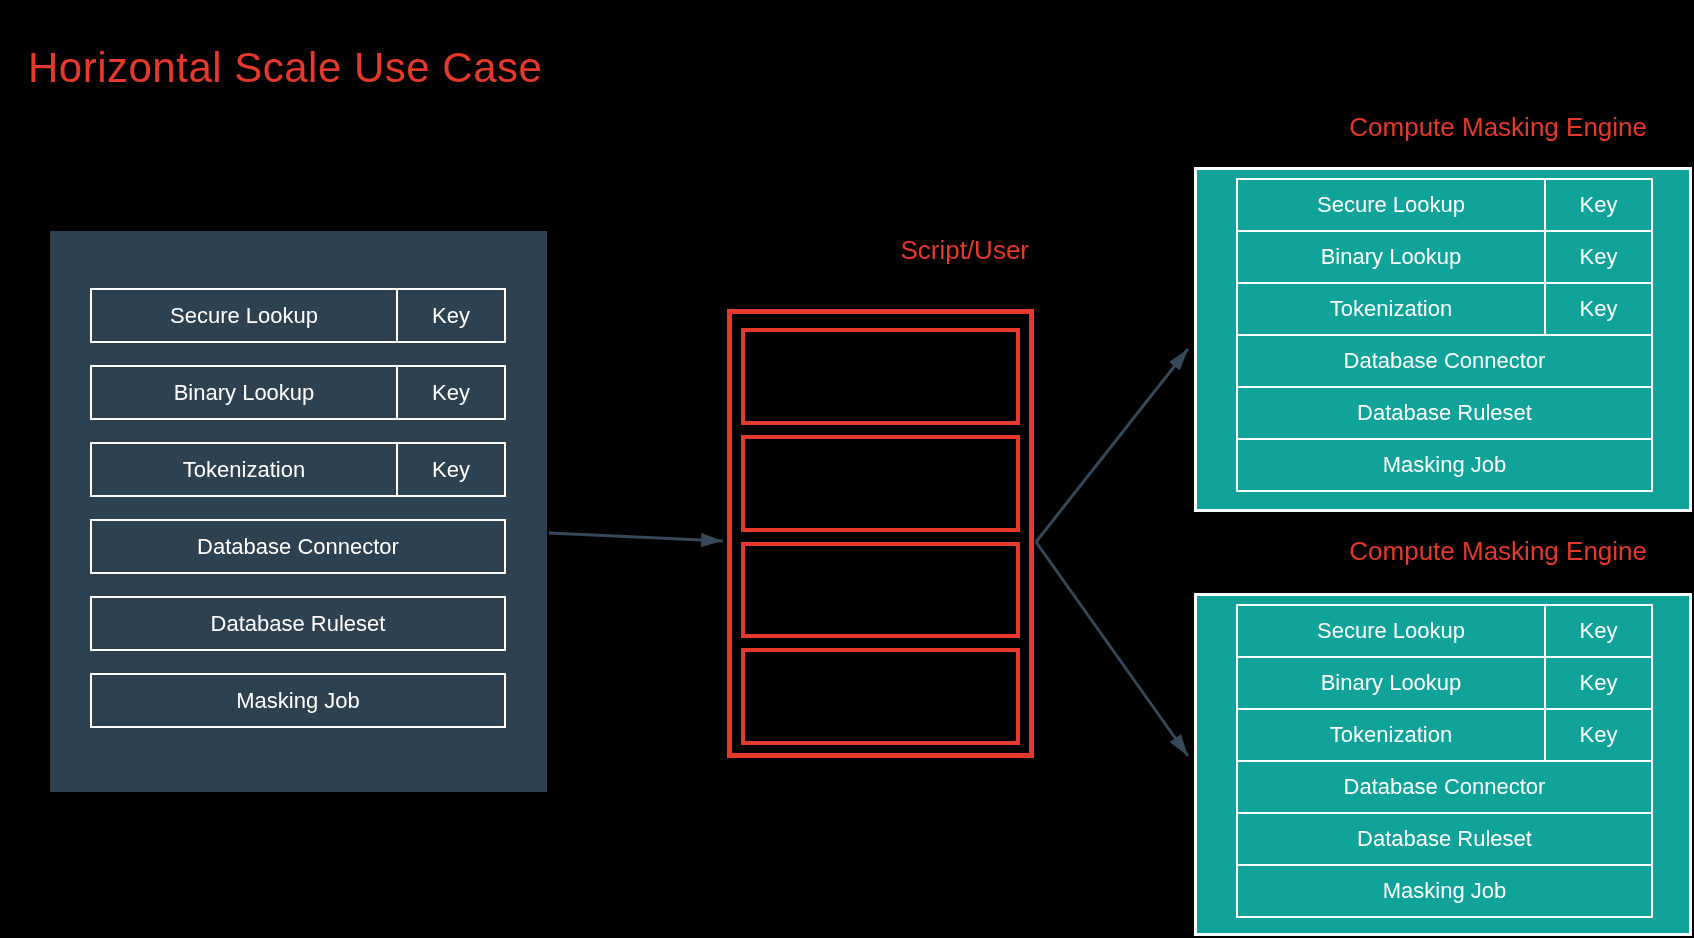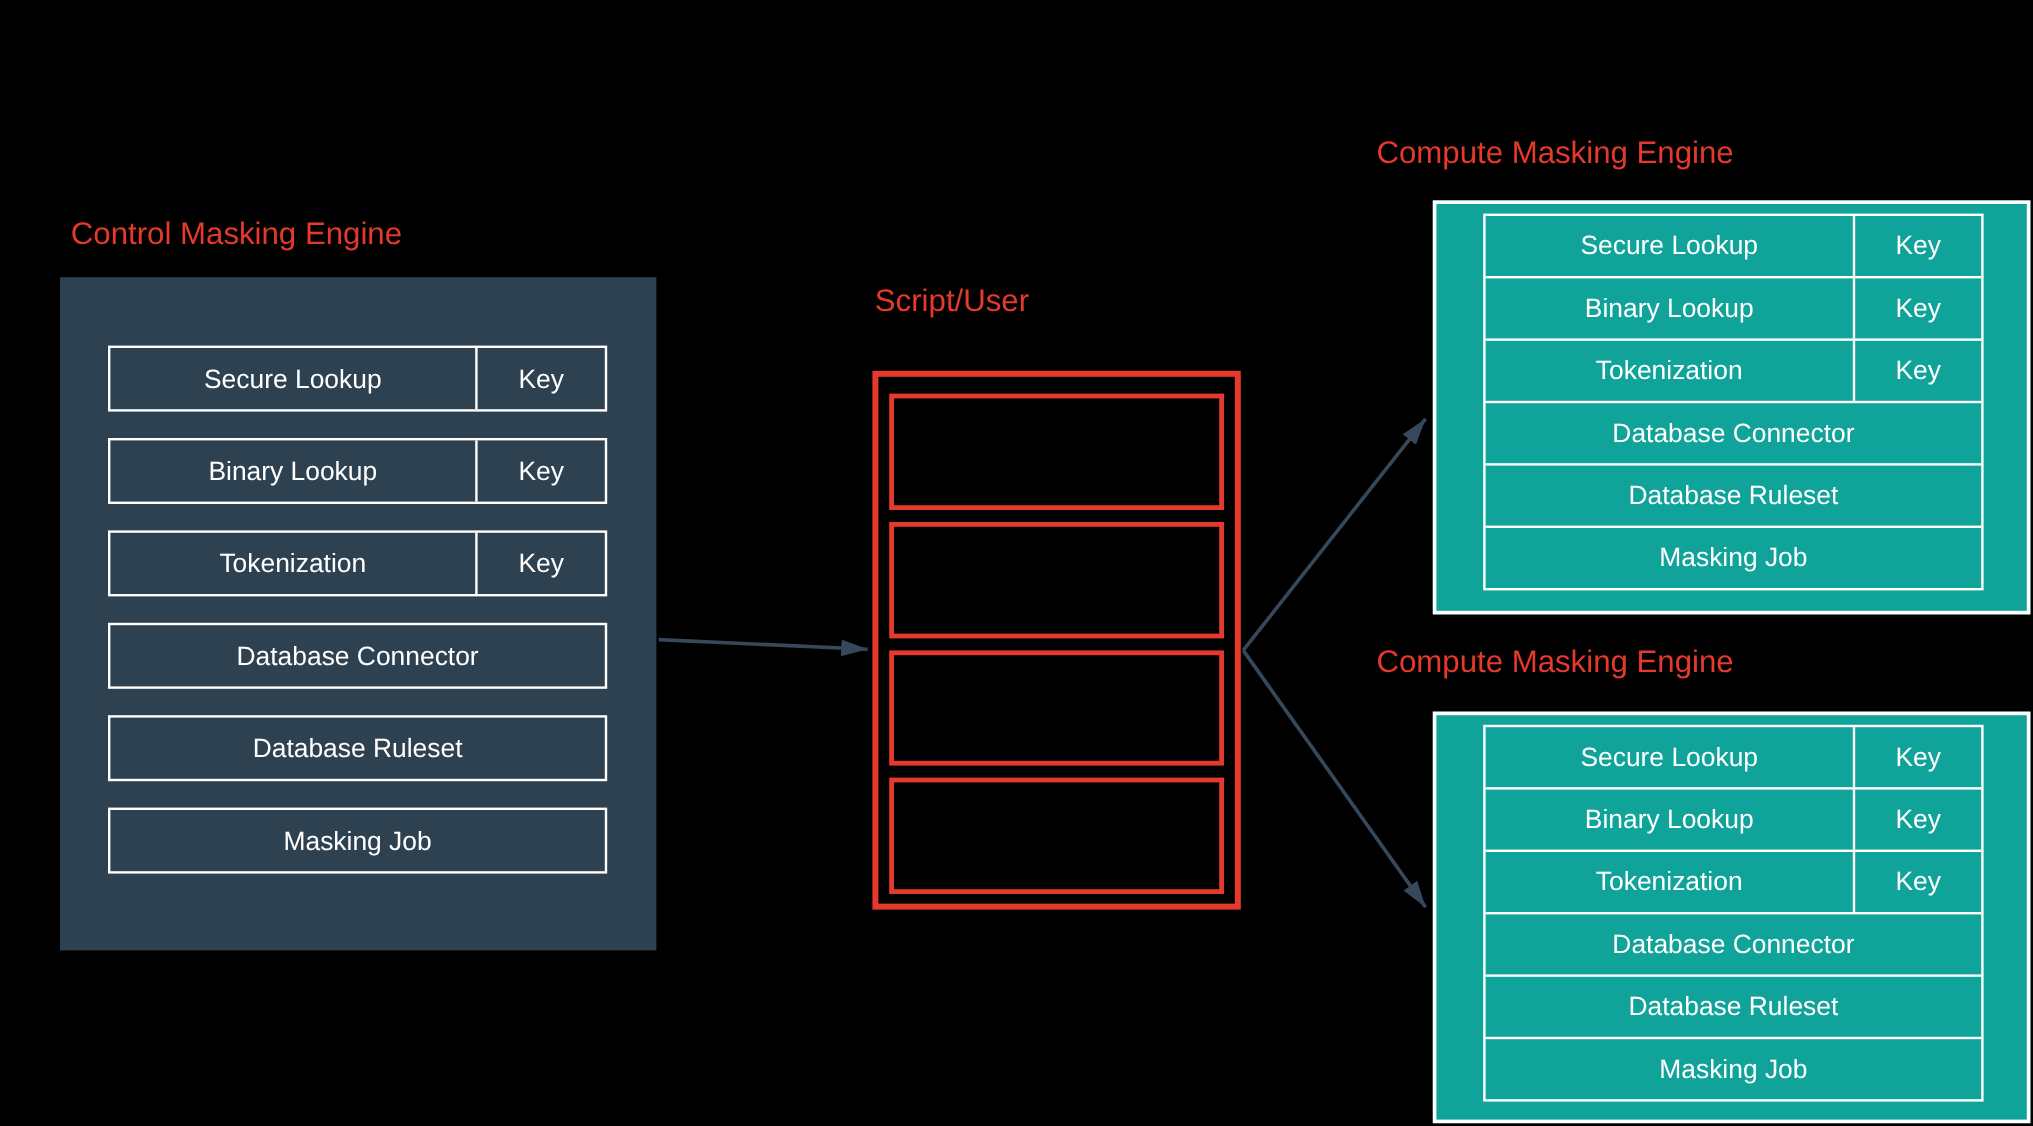--- a/index.html
+++ b/index.html
@@ -11,21 +11,21 @@
     overflow:hidden;
   }
   .page-title{
     position:absolute;left:28px;top:44px;
     font-size:42px;color:#E5392C;letter-spacing:0.5px;
     white-space:nowrap;
   }
   .section-label{
     position:absolute;
     font-size:26px;color:#E5392C;
-    text-align:left;white-space:nowrap;
+    text-align:right;white-space:nowrap;
   }
   
   .control-box{
     position:absolute;left:50px;top:231px;
     width:497px;height:561px;
     background:#2E4150;box-sizing:border-box;
   }
   .control-rows{position:absolute;left:40px;top:57px;width:416px;}
   .c-row{
     box-sizing:border-box;height:55px;margin-bottom:22px;
@@ -64,22 +64,22 @@
   .g-row .name{flex:1;display:flex;align-items:center;justify-content:center;}
   .g-row .key{width:105px;border-left:2px solid #fff;display:flex;align-items:center;justify-content:center;}
   
   .arrows{position:absolute;left:0;top:0;pointer-events:none;}
 </style>
 </head>
 <body>
 
 <div class="canvas">
 
+  <div class="page-title">Horizontal Scale Use Case</div>
 
-  <div class="section-label" style="left:59px;top:179px;width:400px;">Control Masking Engine</div>
 
   <div class="control-box">
     <div class="control-rows">
       <div class="c-row">
         <div class="name">Secure Lookup</div>
         <div class="key">Key</div>
       </div>
       <div class="c-row">
         <div class="name">Binary Lookup</div>
         <div class="key">Key</div>

